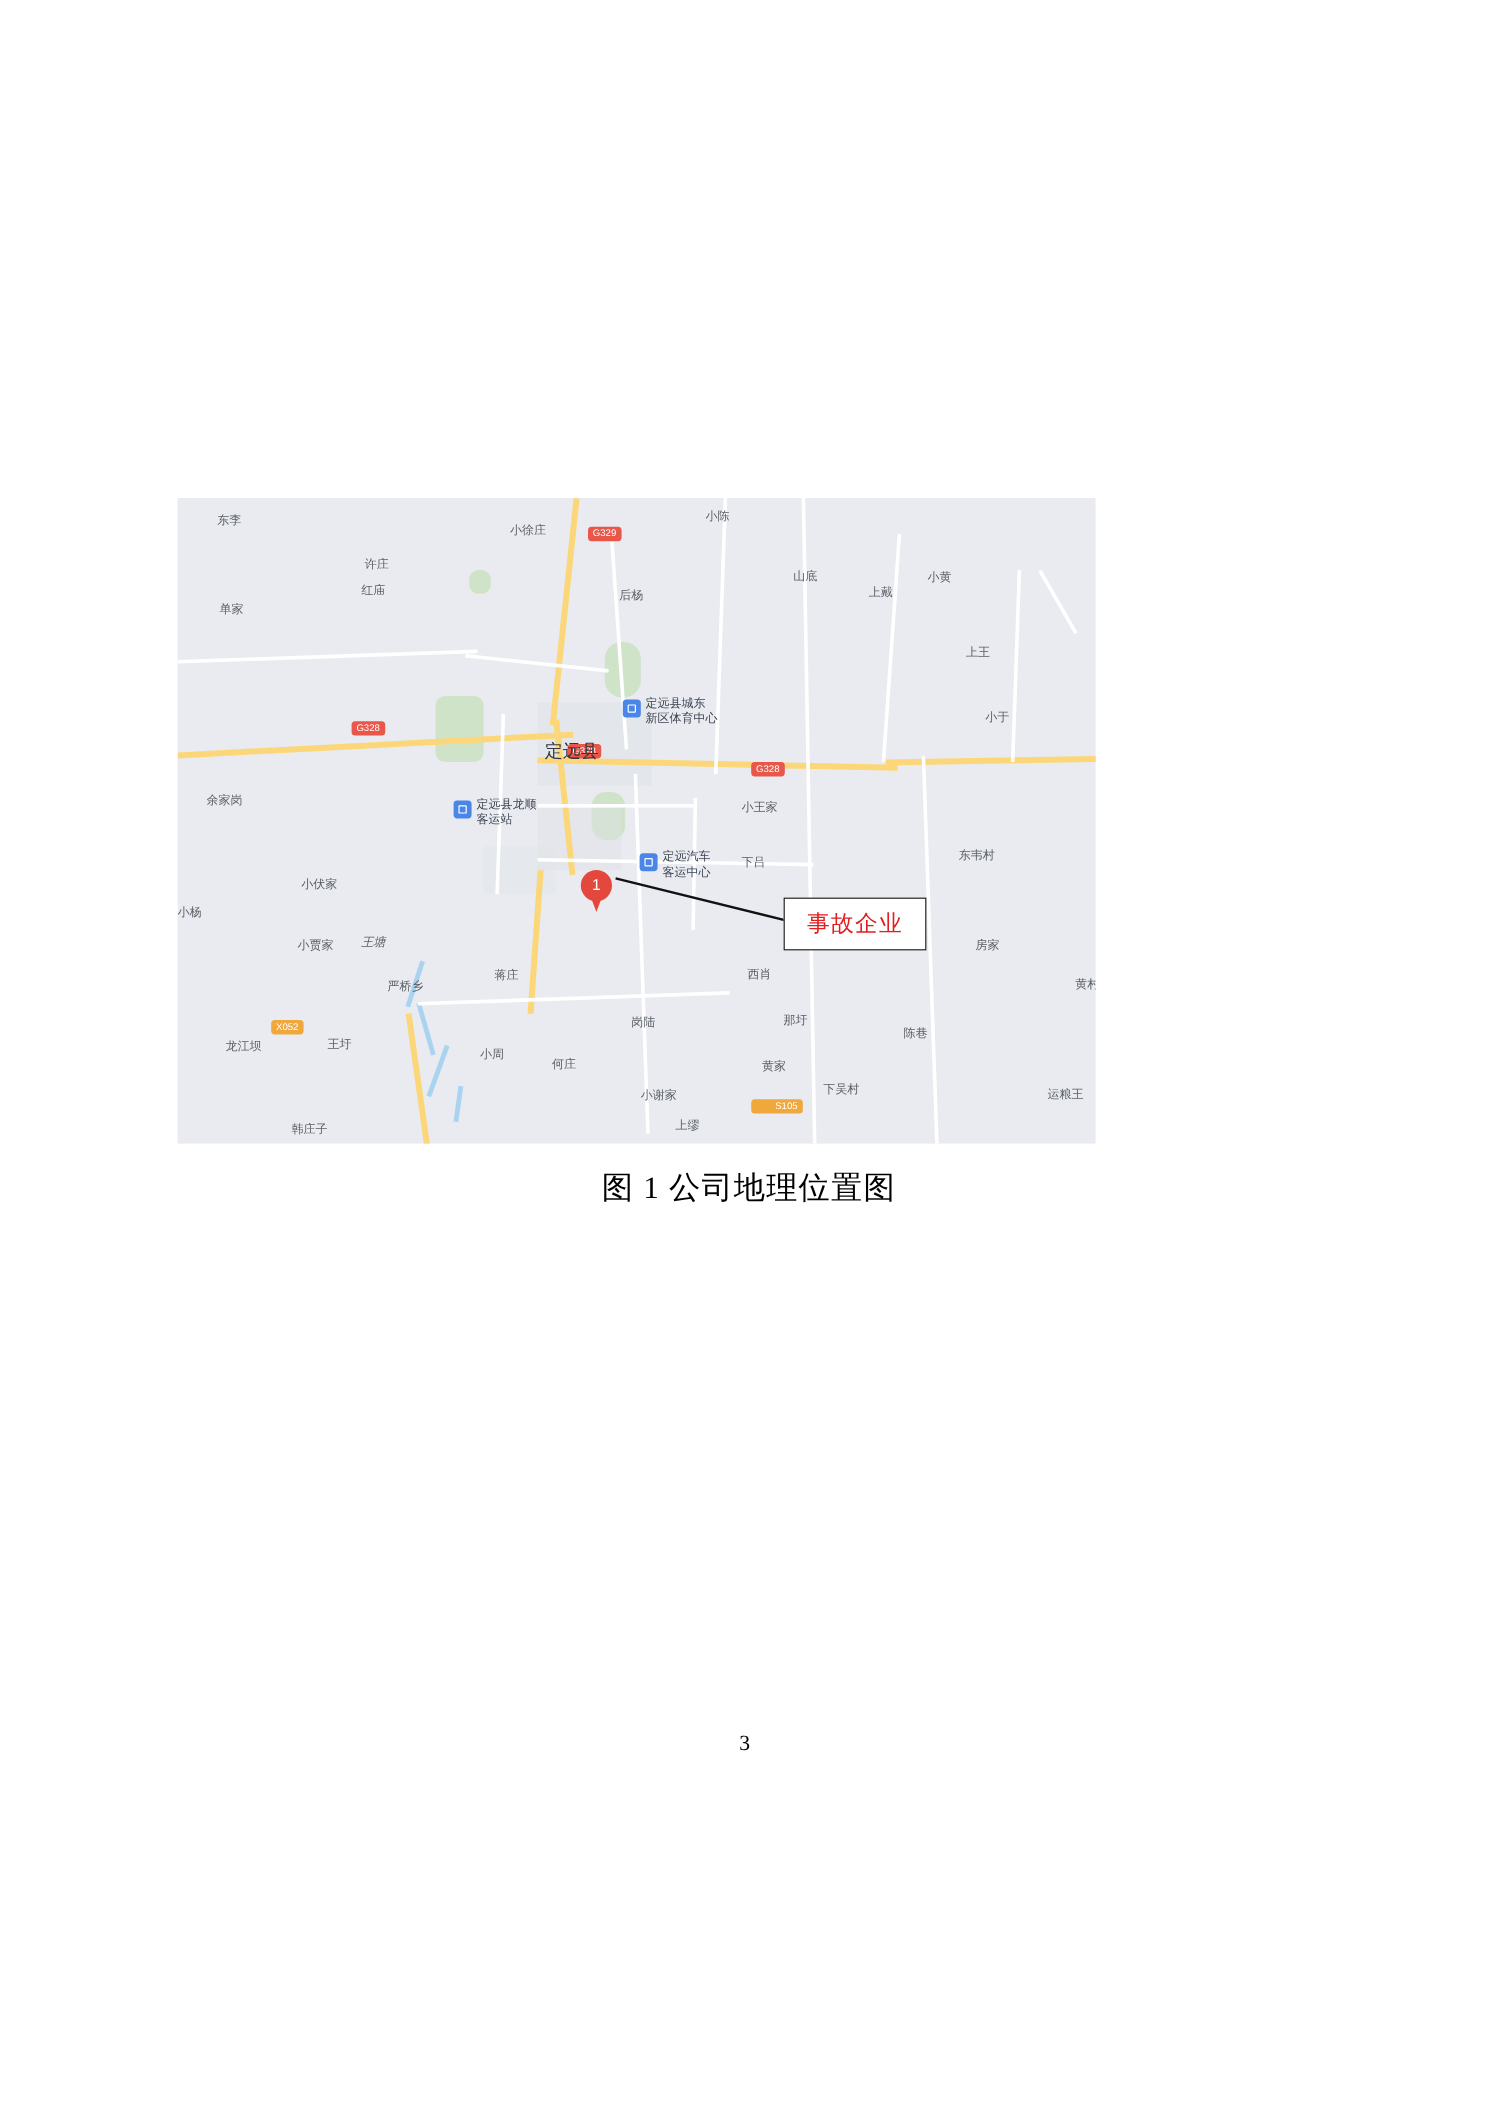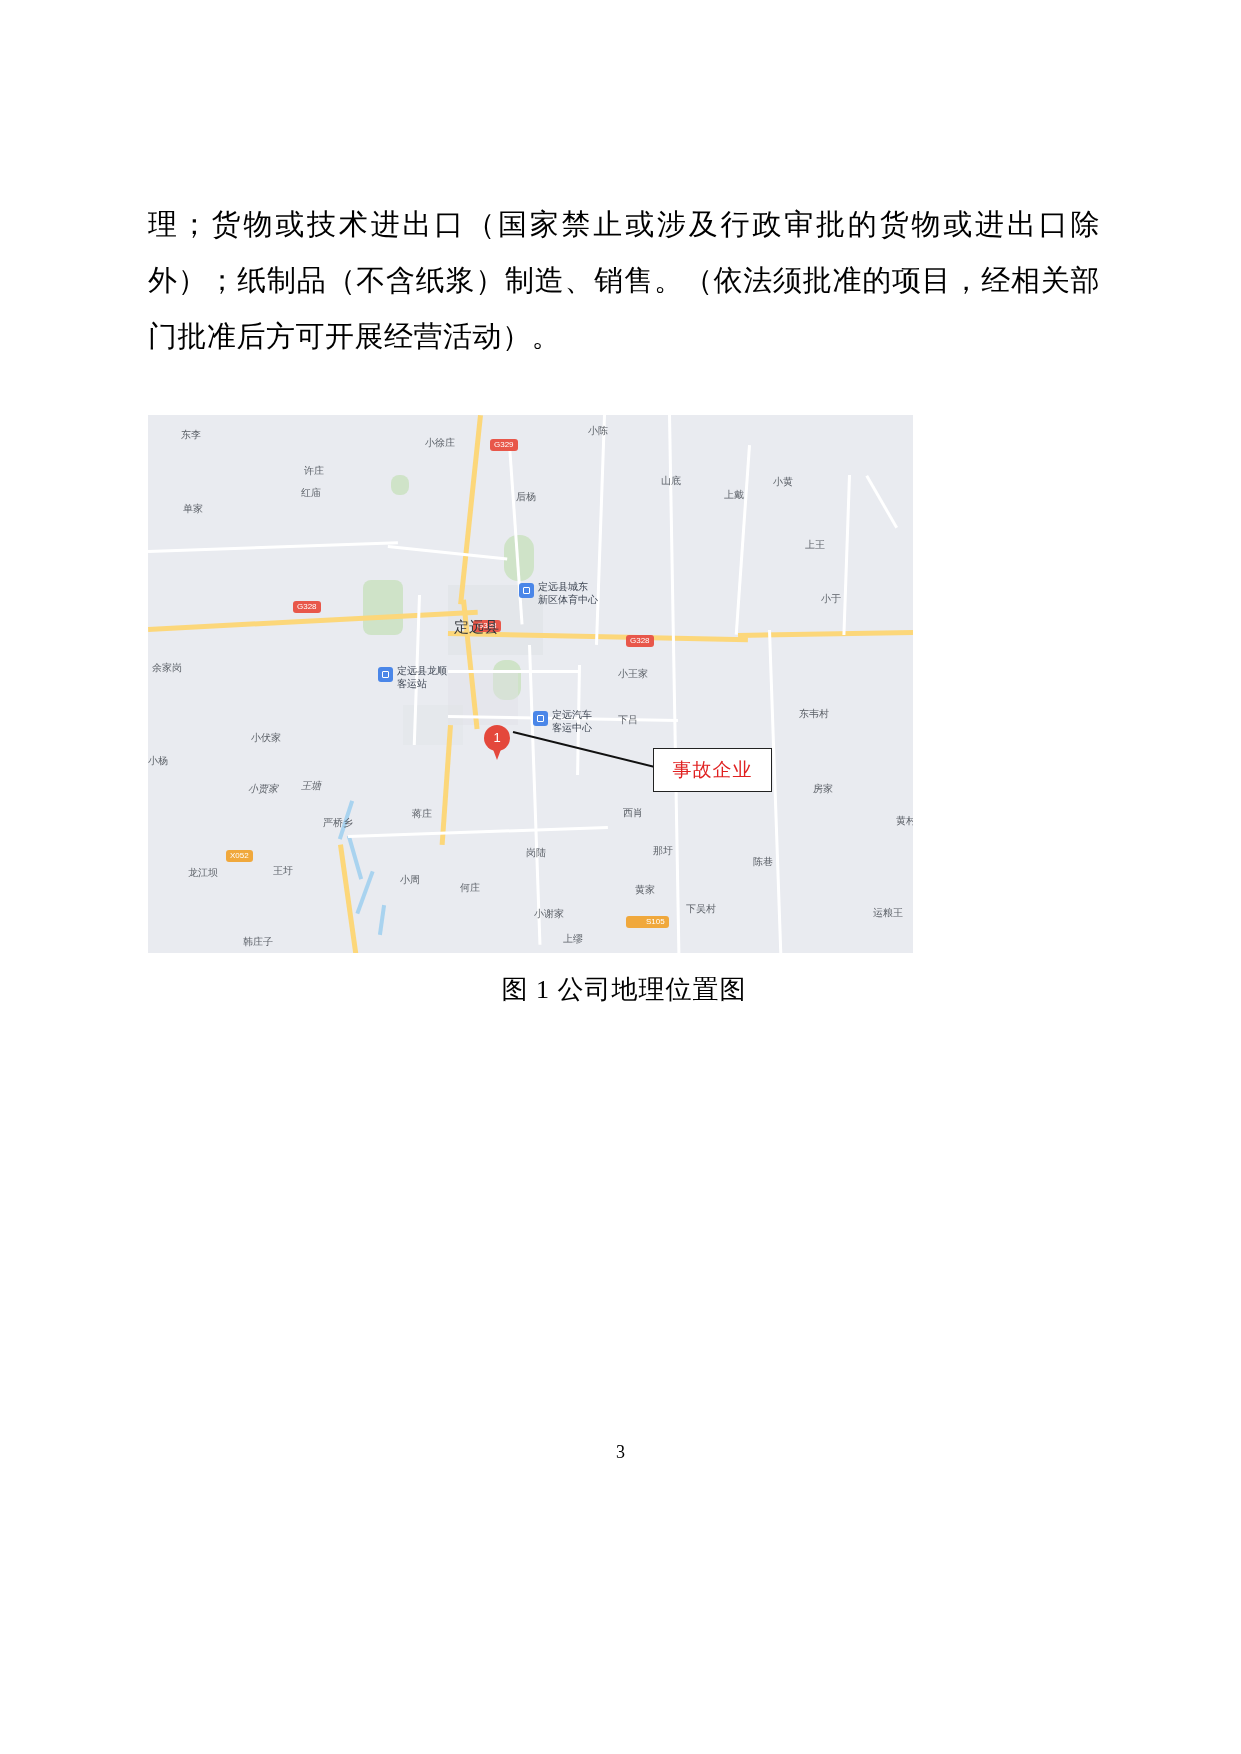--- a/index.html
+++ b/index.html
@@ -208,23 +208,20 @@
     font-size: 18px;
     color: #000;
     font-family: "Liberation Serif", serif;
   }
 </style>
 </head>
 <body>
 
 <div class="page">
 
-  <div class="body-text">
-    <p>理；货物或技术进出口（国家禁止或涉及行政审批的货物或进出口除外）；纸制品（不含纸浆）制造、销售。（依法须批准的项目，经相关部门批准后方可开展经营活动）。</p>
-  </div>
 
   <div class="figure">
     <div class="map">
 
       <div class="green" style="left:215px;top:165px;width:40px;height:55px;"></div>
       <div class="green" style="left:356px;top:120px;width:30px;height:46px;border-radius:14px;"></div>
       <div class="green" style="left:345px;top:245px;width:28px;height:40px;border-radius:12px;"></div>
       <div class="green" style="left:243px;top:60px;width:18px;height:20px;"></div>
 
       <div class="blk" style="left:300px;top:170px;width:95px;height:70px;opacity:.55;"></div>
@@ -287,27 +284,27 @@
       <div class="label" style="left:156px;top:50px;">许庄</div>
       <div class="label" style="left:153px;top:72px;">红庙</div>
       <div class="label" style="left:35px;top:88px;">单家</div>
       <div class="label" style="left:368px;top:76px;">后杨</div>
       <div class="label" style="left:440px;top:10px;">小陈</div>
       <div class="label" style="left:513px;top:60px;">山底</div>
       <div class="label" style="left:625px;top:61px;">小黄</div>
       <div class="label" style="left:576px;top:74px;">上戴</div>
       <div class="label" style="left:657px;top:124px;">上王</div>
       <div class="label" style="left:673px;top:178px;">小于</div>
-      <div class="label" style="left:4px;top:247px;">余家岗</div>
+      <div class="label" style="left:24px;top:247px;">余家岗</div>
       <div class="label" style="left:470px;top:253px;">小王家</div>
       <div class="label" style="left:470px;top:299px;">下吕</div>
       <div class="label" style="left:651px;top:293px;">东韦村</div>
       <div class="label" style="left:103px;top:317px;">小伏家</div>
       <div class="label" style="left:0px;top:340px;">小杨</div>
-      <div class="label" style="left:100px;top:368px;font-style:italic;">小贾家</div>
+      <div class="label" style="left:100px;top:368px;">小贾家</div>
       <div class="label" style="left:153px;top:365px;font-style:italic;">王塘</div>
       <div class="label" style="left:175px;top:402px;">严桥乡</div>
       <div class="label" style="left:264px;top:393px;">蒋庄</div>
       <div class="label" style="left:475px;top:392px;">西肖</div>
       <div class="label" style="left:665px;top:368px;">房家</div>
       <div class="label" style="left:40px;top:452px;">龙江坝</div>
       <div class="label" style="left:125px;top:450px;">王圩</div>
       <div class="label" style="left:252px;top:459px;">小周</div>
       <div class="label" style="left:312px;top:467px;">何庄</div>
       <div class="label" style="left:378px;top:432px;">岗陆</div>

